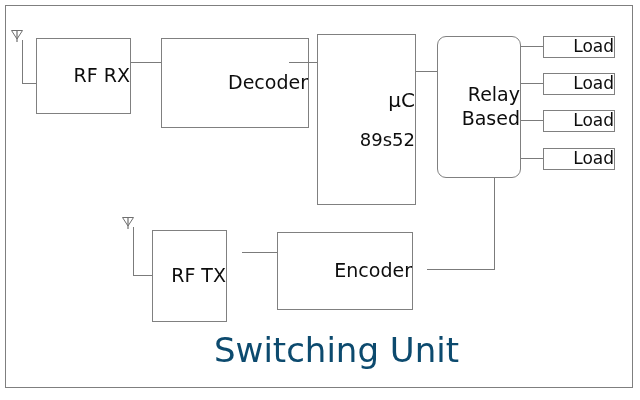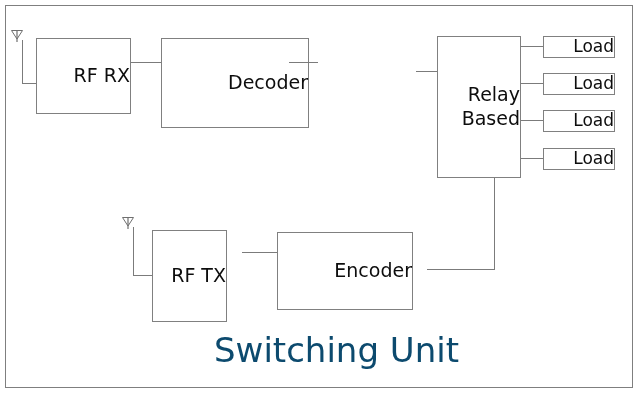--- a/index.html
+++ b/index.html
@@ -75,24 +75,28 @@
   </div>
 
   <div class="wire h" style="left:131px; top:62px; width:31px;"></div>
 
   <div class="block" style="left:161px; top:38px; width:148px; height:90px; font-size:19px;">
     <span class="ln">Decoder</span>
   </div>
 
   <div class="wire h" style="left:289px; top:62px; width:29px;"></div>
 
+  <div class="block" style="left:317px; top:34px; width:99px; height:171px; font-size:20px;">
+    <span class="ln" style="margin-bottom:16px;">µC</span>
+    <span class="ln" style="font-size:18px;">89s52</span>
+  </div>
 
   <div class="wire h" style="left:416px; top:71px; width:22px;"></div>
 
-  <div class="block" style="left:437px; top:36px; width:84px; height:142px; font-size:19px;">
+  <div class="block" style="left:437px; top:36px; width:84px; height:142px; font-size:19px;border-radius:9px;">
     <span class="ln">Relay</span>
     <span class="ln">Based</span>
   </div>
 
   <div class="wire h" style="left:521px; top:46px; width:22px;"></div>
   <div class="wire h" style="left:521px; top:83px; width:22px;"></div>
   <div class="wire h" style="left:521px; top:120px; width:22px;"></div>
   <div class="wire h" style="left:521px; top:158px; width:22px;"></div>
 
   <div class="block" style="left:543px; top:36px; width:72px; height:22px; font-size:17px;">

